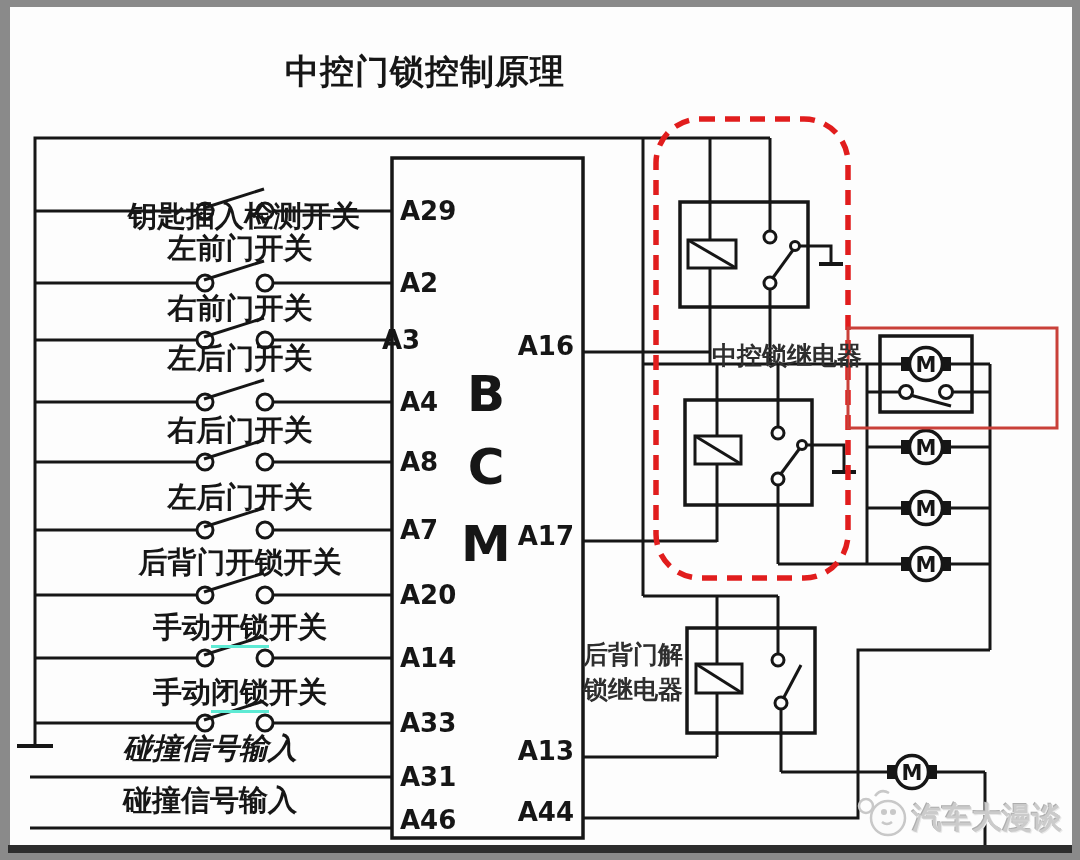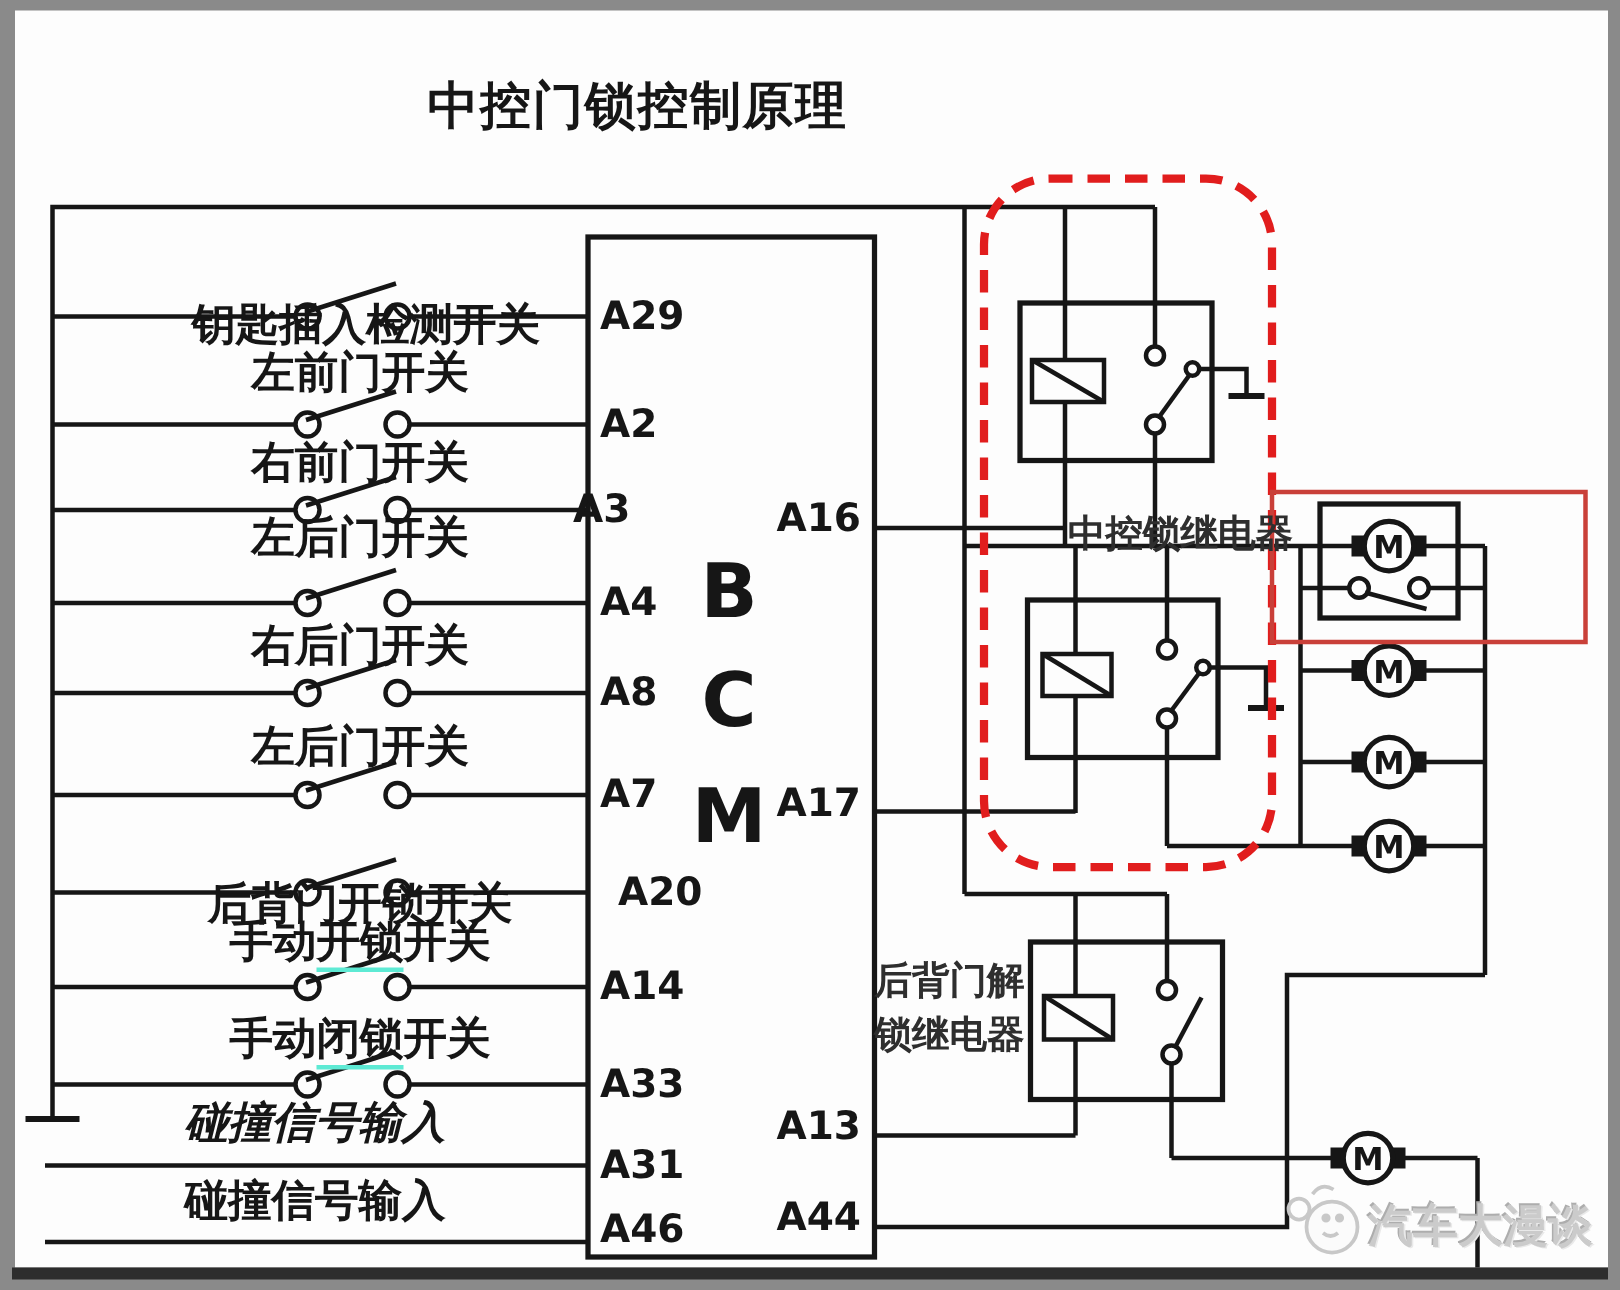--- a/index.html
+++ b/index.html
@@ -179,34 +179,34 @@
 </svg>
 
 <div class="lbl title" style="left:285px; top:48px; width:520px;">中控门锁控制原理</div>
 
 <div class="lbl swlbl" style="left:114px; top:163px;margin-top:36px;"><span>钥匙插入检测开关</span><span class="u"></span><span></span></div>
 <div class="lbl swlbl" style="left:110px; top:231px;"><span>左前门开关</span><span class="u"></span><span></span></div>
 <div class="lbl swlbl" style="left:110px; top:291px;"><span>右前门开关</span><span class="u"></span><span></span></div>
 <div class="lbl swlbl" style="left:110px; top:341px;"><span>左后门开关</span><span class="u"></span><span></span></div>
 <div class="lbl swlbl" style="left:110px; top:413px;"><span>右后门开关</span><span class="u"></span><span></span></div>
 <div class="lbl swlbl" style="left:110px; top:480px;"><span>左后门开关</span><span class="u"></span><span></span></div>
-<div class="lbl swlbl" style="left:110px; top:545px;margin-top:40px;"><span>后背门开锁开关</span><span class="u"></span><span></span></div>
+<div class="lbl swlbl" style="left:110px; top:545px;"><span>后背门开锁开关</span><span class="u"></span><span></span></div>
 <div class="lbl swlbl" style="left:110px; top:610px;"><span>手动</span><span class="u">开锁</span><span>开关</span></div>
 <div class="lbl swlbl" style="left:110px; top:675px;"><span>手动</span><span class="u">闭锁</span><span>开关</span></div>
 
 <div class="lbl swlbl" style="left:80px; top:731px;font-style:italic;">碰撞信号输入</div>
 <div class="lbl swlbl" style="left:80px; top:783px;">碰撞信号输入</div>
 
 <div class="lbl pin" style="left:400px; top:196px;">A29</div>
 <div class="lbl pin" style="left:400px; top:268px;">A2</div>
 <div class="lbl pin" style="left:382px; top:325px;">A3</div>
 <div class="lbl pin" style="left:400px; top:387px;">A4</div>
 <div class="lbl pin" style="left:400px; top:447px;">A8</div>
 <div class="lbl pin" style="left:400px; top:515px;text-align:right;">A7</div>
-<div class="lbl pin" style="left:400px; top:580px;margin-left:12px;">A20</div>
+<div class="lbl pin" style="left:400px; top:580px;">A20</div>
 <div class="lbl pin" style="left:400px; top:643px;">A14</div>
 <div class="lbl pin" style="left:400px; top:708px;">A33</div>
 <div class="lbl pin" style="left:400px; top:762px;">A31</div>
 <div class="lbl pin" style="left:400px; top:805px;">A46</div>
 
 <div class="lbl pin pin-r" style="left:506px; top:331px; width:68px;">A16</div>
 <div class="lbl pin pin-r" style="left:506px; top:521px; width:68px;">A17</div>
 <div class="lbl pin pin-r" style="left:506px; top:736px; width:68px;">A13</div>
 <div class="lbl pin pin-r" style="left:506px; top:797px; width:68px;">A44</div>
 

